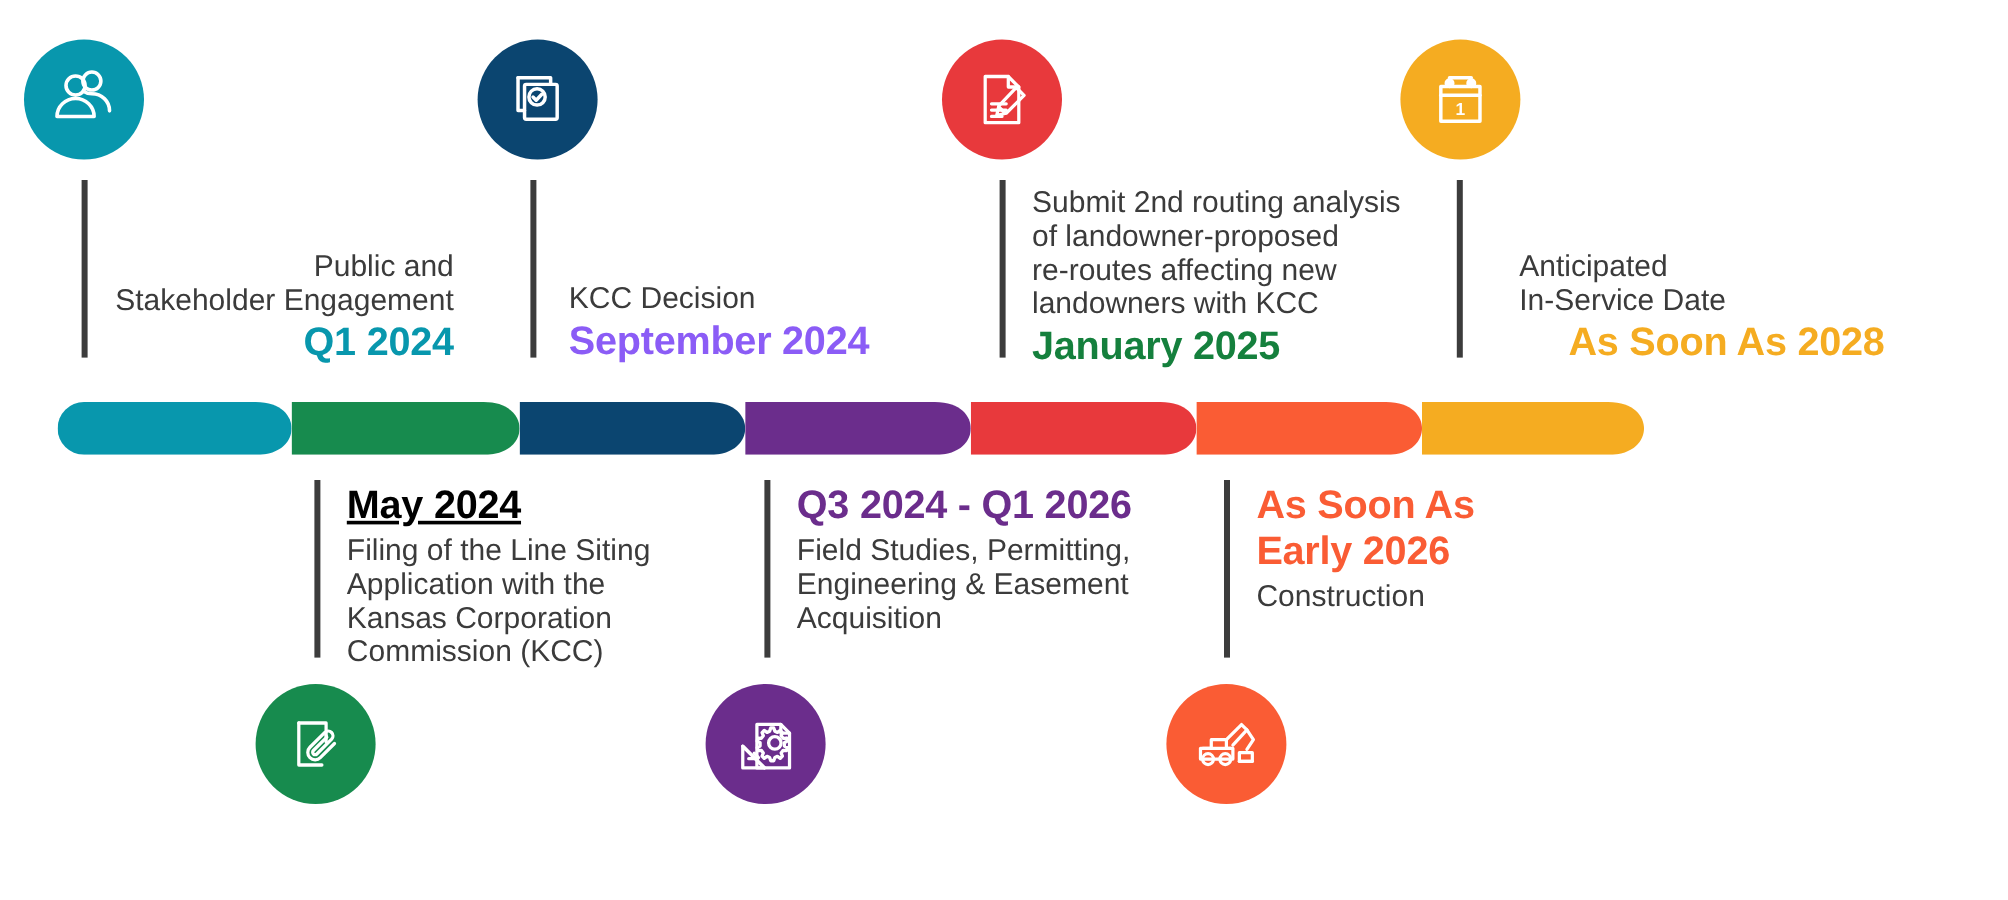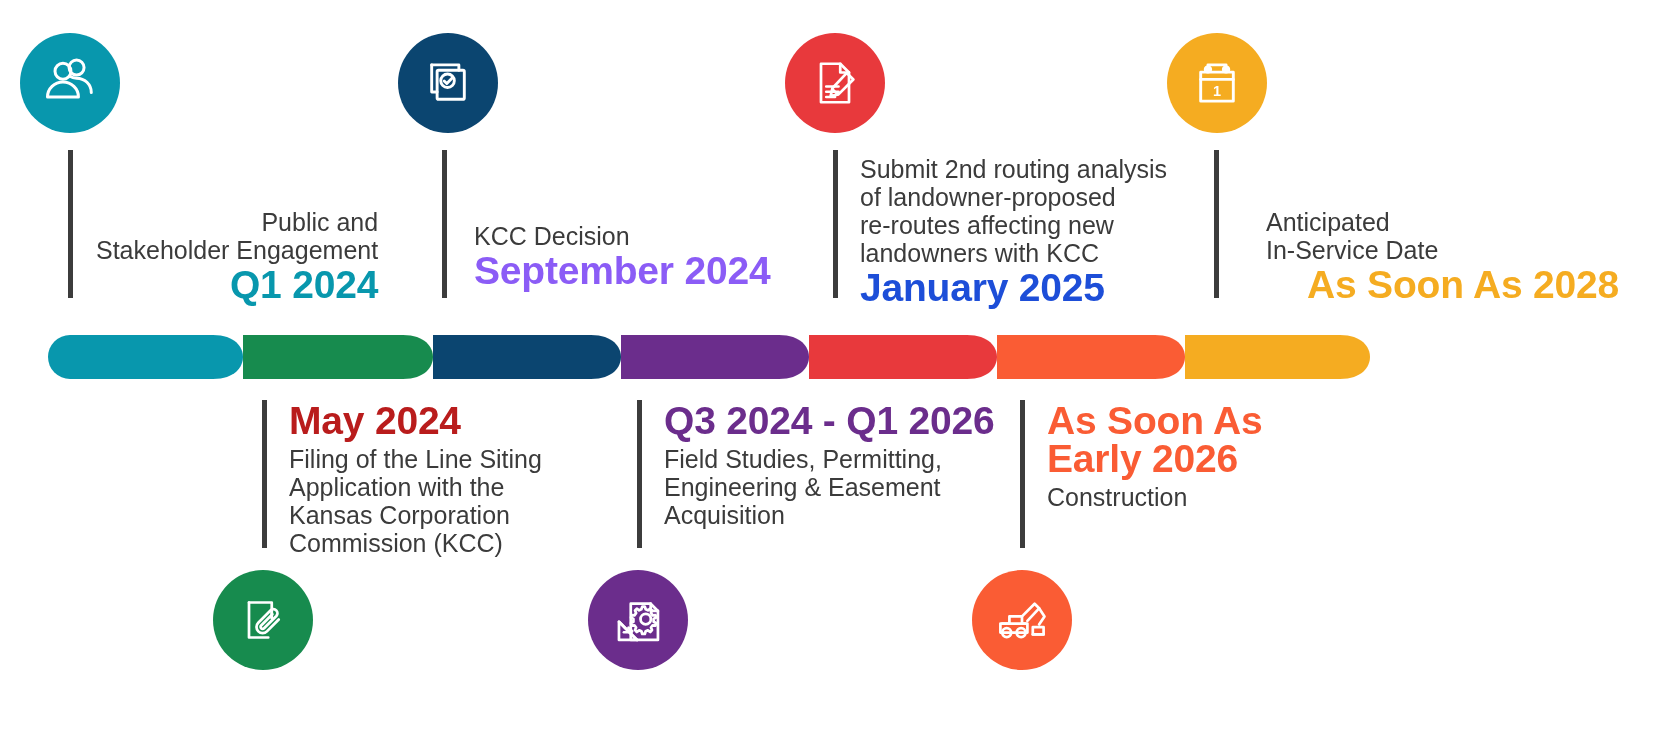--- a/index.html
+++ b/index.html
@@ -49,21 +49,21 @@
   }
   .tl-desc {
     font-size: 25px;
     line-height: 28px;
     color: #3b3b3b;
     font-weight: 400;
     letter-spacing: 0.0px;
     white-space: pre-line;
   }
   .tl-date {
-    font-size: 39px;
+    font-size: 33px;
     line-height: 38px;
     font-weight: bold;
     letter-spacing: -0.2px;
     white-space: pre-line;
   }
   .tl-text.above .tl-date { margin-top: 2px; }
   .tl-text.below .tl-desc { margin-top: 5px; }
 
   
   #bar {
@@ -141,40 +141,40 @@
       <div class="icon-circle" style="left: 398px; top: 33px; background: rgb(11, 69, 112);">
     <svg width="58" height="58" viewBox="0 0 64 64" fill="none" stroke="#ffffff" stroke-width="3.2" stroke-linecap="round" stroke-linejoin="round">
       <path d="M14 12h30v6"></path>
       <path d="M14 12v30h6"></path>
       <rect x="20" y="18" width="30" height="32" rx="1.5"></rect>
       <circle cx="31.5" cy="29.5" r="7.5"></circle>
       <path d="M27.8 29.7l2.9 2.9 5.4-5.7"></path>
     </svg>
       </div>
       <div class="connector" style="left: 442px; top: 150px; height: 148px;"></div>
-      <div class="tl-text above" style="left: 474px; top: 222px;">
+      <div class="tl-text above" style="left: 474px; top: 235px;">
         <div class="tl-desc">KCC Decision</div>
         <div class="tl-date" style="color: #8b5cf6;">September 2024</div>
       </div>
       <div class="icon-circle" style="left: 785px; top: 33px; background: rgb(232, 57, 60);">
     <svg width="56" height="58" viewBox="0 0 64 64" fill="none" stroke="#ffffff" stroke-width="3.1" stroke-linecap="round" stroke-linejoin="round">
       <path d="M16 10h22l10 10v34H16z"></path>
       <path d="M38 10v10h10"></path>
       <path d="M22 36h14M22 42h14M22 48h10"></path>
       <path d="M45.5 20.5l7.5 7.5-17 17-9 2 2-9z"></path>
       <path d="M29 39l6 6"></path>
     </svg>
       </div>
       <div class="connector" style="left: 833px; top: 150px; height: 148px;"></div>
       <div class="tl-text above" style="left: 860px; top: 155px;">
         <div class="tl-desc">Submit 2nd routing analysis
 of landowner-proposed
 re-routes affecting new
 landowners with KCC</div>
-        <div class="tl-date" style="color: #1d4ed8;">January 2025</div>
+        <div class="tl-date" style="color: #15803d;">January 2025</div>
       </div>
       <div class="icon-circle" style="left: 1167px; top: 33px; background: rgb(245, 172, 33);">
     <svg width="58" height="58" viewBox="0 0 64 64" fill="none" stroke="#ffffff" stroke-width="3.2" stroke-linecap="round" stroke-linejoin="round">
       <path d="M14 20h36v32H14z"></path>
       <path d="M14 28h36"></path>
       <path d="M22 20v-6M22 14a3 3 0 1 1 0 6 3 3 0 0 1 0-6z"></path>
       <path d="M42 20v-6M42 14a3 3 0 1 1 0 6 3 3 0 0 1 0-6z"></path>
       <path d="M22 12h20"></path>
       <text x="32" y="46" font-family="Liberation Sans, sans-serif" font-size="16" font-weight="bold" fill="#ffffff" stroke="none" text-anchor="middle">1</text>
     </svg>
@@ -191,21 +191,21 @@
       <div class="icon-circle" style="left: 213px; top: 570px; background: rgb(23, 139, 78);">
     <svg width="56" height="58" viewBox="0 0 64 64" fill="none" stroke="#ffffff" stroke-width="3.1" stroke-linecap="round" stroke-linejoin="round">
       <path d="M16 12h26v12"></path>
       <path d="M16 12v40h22"></path>
       <path d="M42 24v6"></path>
       <path d="M50 31.5L36.5 45a7 7 0 0 1-9.9-9.9l14.2-14.2a4.6 4.6 0 0 1 6.5 6.5L33.2 41.5a2.3 2.3 0 0 1-3.3-3.3l12.8-12.8"></path>
     </svg>
       </div>
       <div class="connector" style="left: 262px; top: 400px; height: 148px;"></div>
       <div class="tl-text below" style="left: 289px; top: 402px;">
-        <div class="tl-date" style="color: #b91c1c;">May 2024</div>
+        <div class="tl-date" style="color: #000000; text-decoration: underline;">May 2024</div>
         <div class="tl-desc">Filing of the Line Siting
 Application with the
 Kansas Corporation
 Commission (KCC)</div>
       </div>
       <div class="icon-circle" style="left: 588px; top: 570px; background: rgb(107, 45, 140);">
     <svg width="58" height="58" viewBox="0 0 64 64" fill="none" stroke="#ffffff" stroke-width="3" stroke-linecap="round" stroke-linejoin="round">
       <path d="M24 14h22l8 8v32H24z"></path>
       <path d="M46 14v8h8"></path>
       <g transform="translate(40.5,31) scale(1.02)">

